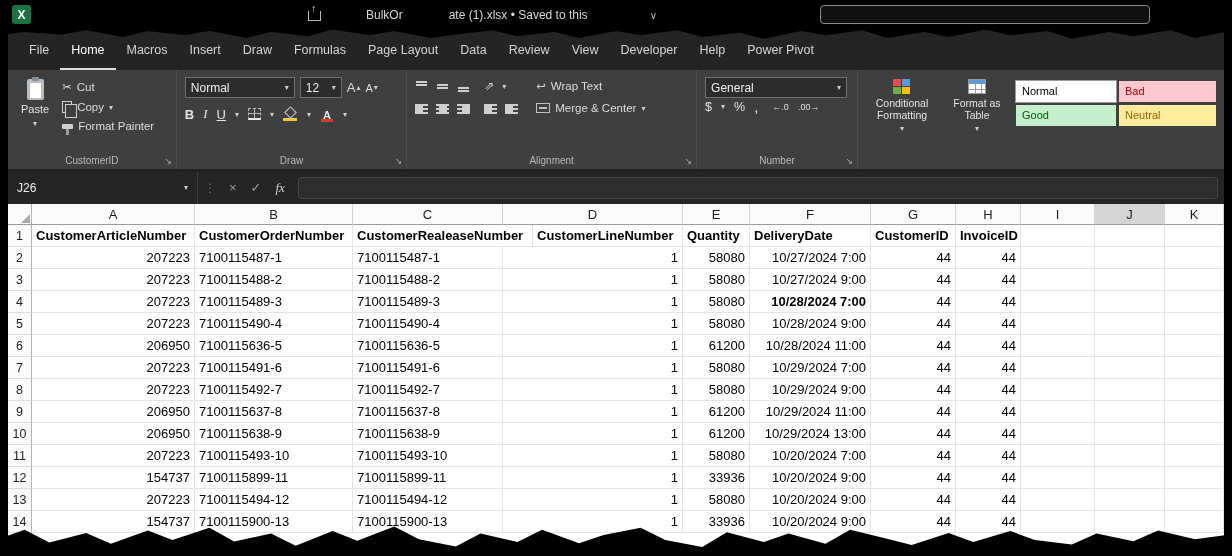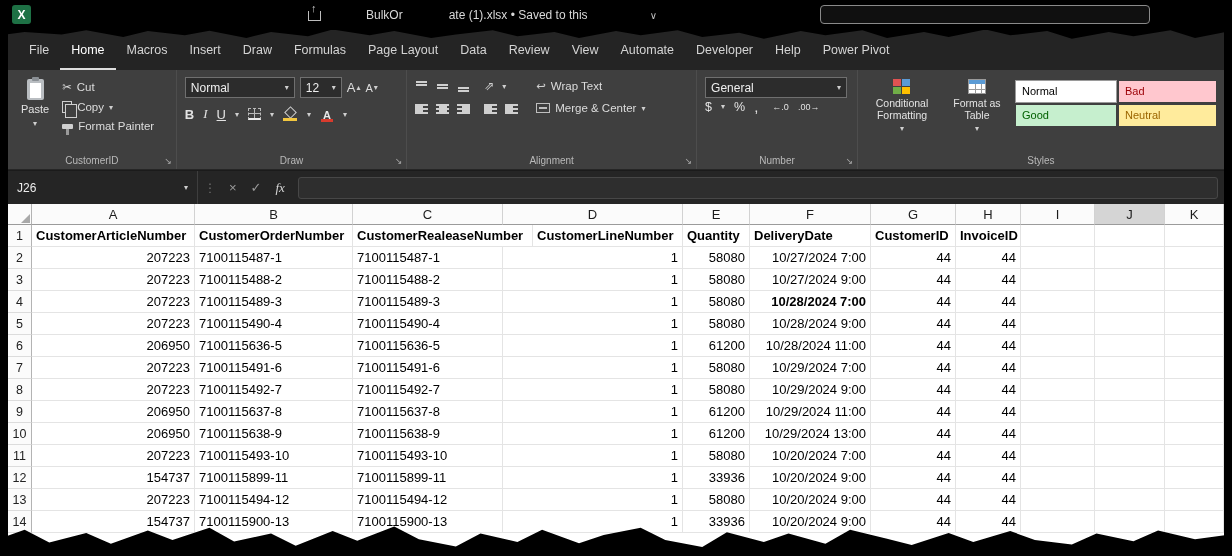--- a/index.html
+++ b/index.html
@@ -148,21 +148,20 @@
       <span class="tab">File</span>
       <span class="tab selected">Home</span>
       <span class="tab">Macros</span>
       <span class="tab">Insert</span>
       <span class="tab">Draw</span>
       <span class="tab">Formulas</span>
       <span class="tab">Page Layout</span>
       <span class="tab">Data</span>
       <span class="tab">Review</span>
       <span class="tab">View</span>
-      <span class="tab">Automate</span>
       <span class="tab">Developer</span>
       <span class="tab">Help</span>
       <span class="tab">Power Pivot</span>
     </nav>
 
   <div class="ribbon">
 
     <div class="rgroup" style="width:170px">
       <div class="bigbtn">
         <span class="clipboard-icon"></span>
@@ -291,21 +290,20 @@
         <span class="fat-icon"></span>
         <span style="font-size:10.5px">Format as Table</span>
         <span class="chev">▾</span>
       </div>
       <div class="style-gallery">
           <div class="style-chip selected" style="background: rgb(255, 255, 255); color: rgb(0, 0, 0);">Normal</div>
           <div class="style-chip" style="background: rgb(255, 199, 206); color: rgb(156, 0, 6);">Bad</div>
           <div class="style-chip" style="background: rgb(198, 239, 206); color: rgb(0, 97, 0);">Good</div>
           <div class="style-chip" style="background: rgb(255, 235, 156); color: rgb(156, 101, 0);">Neutral</div>
         </div>
-      <span class="rgroup-label">Styles</span>
     </div>
   </div>
 
   <div class="formulabar">
     <div class="namebox">
       <span>J26</span>
       <span class="chev">▾</span>
     </div>
     <span class="fb-dots">⋮</span>
     <span class="fb-btn">×</span>

